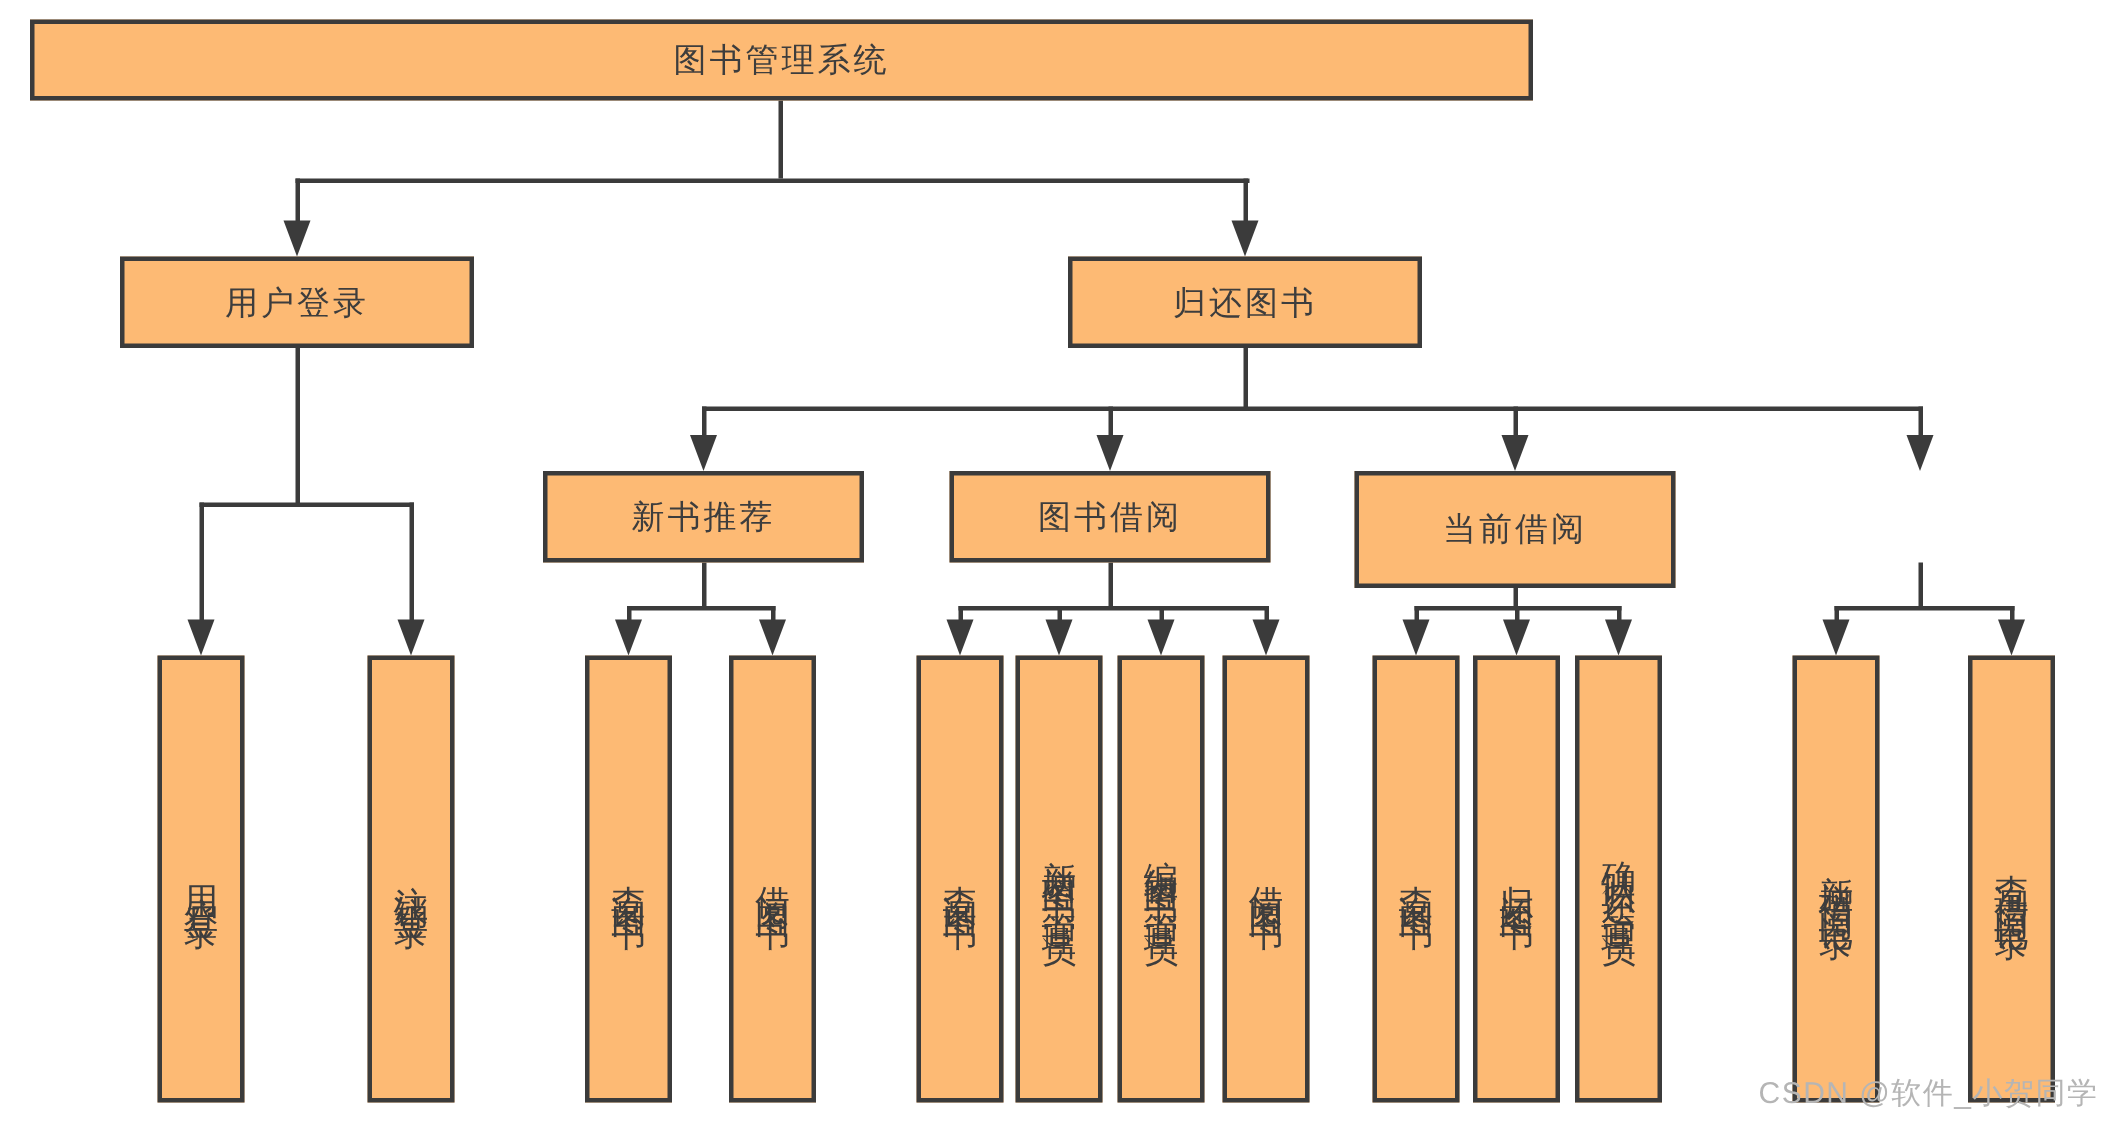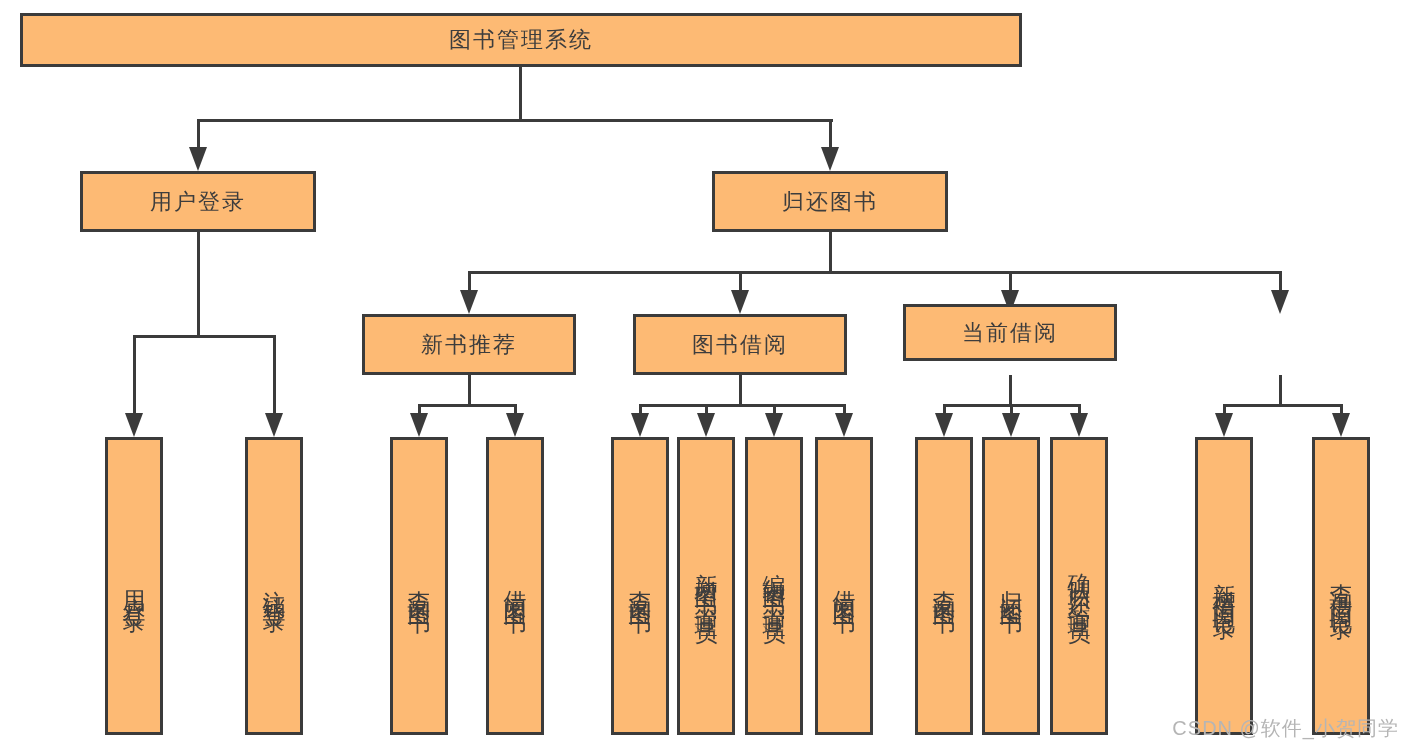--- a/index.html
+++ b/index.html
@@ -93,21 +93,21 @@
   <div class="arrow" style="left:1001px;top:290px"></div>
   <div class="vline" style="left:1279px;top:271px;height:20px"></div>
   <div class="arrow" style="left:1271px;top:290px"></div>
 
   <div class="box h" style="left:633px;top:314px;width:214px;height:61px">
     <span>图书借阅</span>
   </div>
   <div class="box h" style="left:362px;top:314px;width:214px;height:61px">
     <span>新书推荐</span>
   </div>
-  <div class="box h" style="left:903px;top:304px;width:214px;height:57px">
+  <div class="box h" style="left:903px;top:314px;width:214px;height:78px">
     <span>当前借阅</span>
   </div>
 
   <div class="vline" style="left:468px;top:375px;height:30px"></div>
   <div class="hline" style="left:418px;top:404px;width:99px"></div>
   <div class="vline" style="left:418px;top:404px;height:10px"></div>
   <div class="arrow" style="left:410px;top:413px"></div>
   <div class="vline" style="left:514px;top:404px;height:10px"></div>
   <div class="arrow" style="left:506px;top:413px"></div>
 

